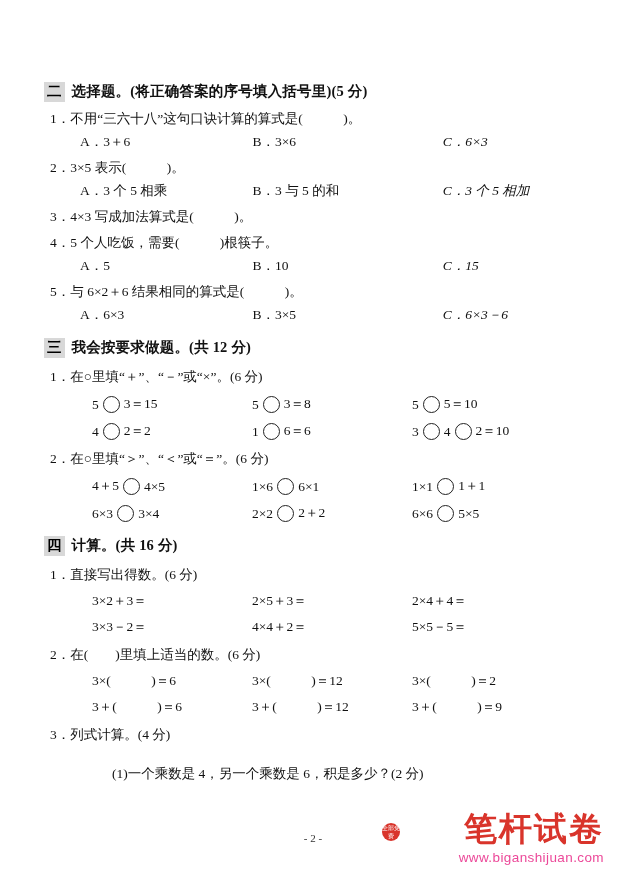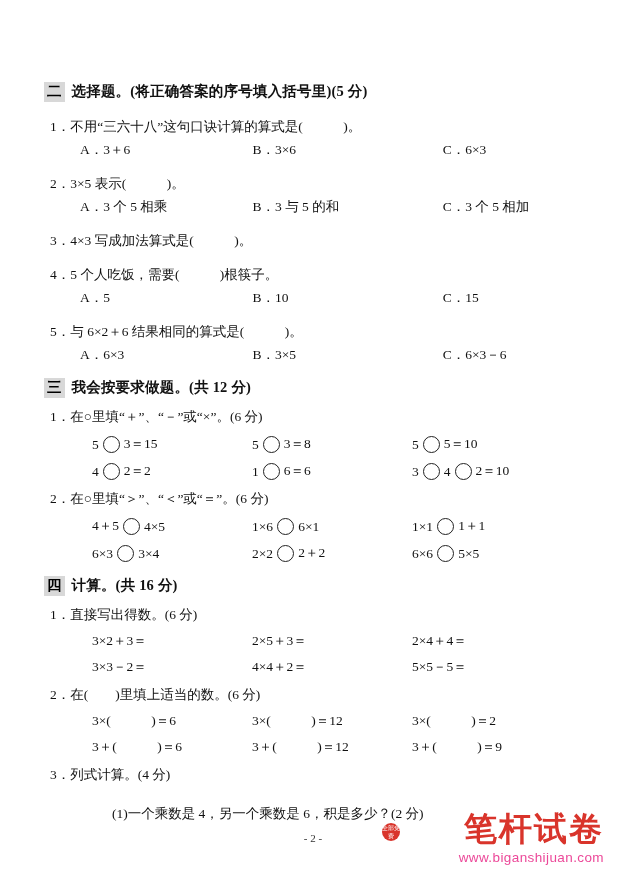--- a/index.html
+++ b/index.html
@@ -46,41 +46,41 @@
     font-family: "Liberation Serif", serif;
     font-weight: bold;
     letter-spacing: 0;
   }
   .sec-title {
     font-size: 14.5px;
     font-weight: bold;
     letter-spacing: 0.2px;
   }
   .q {
-    margin-top: 15px;
+    margin-top: 7px;
     font-size: 13.5px;
     line-height: 19px;
   }
   .q-text {
     padding-left: 28px;
     text-indent: -22px;
   }
   .opts {
     display: flex;
     padding-left: 36px;
     margin-top: 4px;
     font-size: 13.5px;
     gap: 40px;
   }
   .opt {
     white-space: nowrap;
   }
   .opt-a { width: 150px; }
   .opt-b { width: 170px; }
-  .opt-c { width: 160px; }
+  .opt-c { width: 160px; font-style: italic; }
 
   .sub {
     margin-top: 9px;
     font-size: 13.5px;
     padding-left: 28px;
     text-indent: -22px;
     line-height: 19px;
   }
 
   

